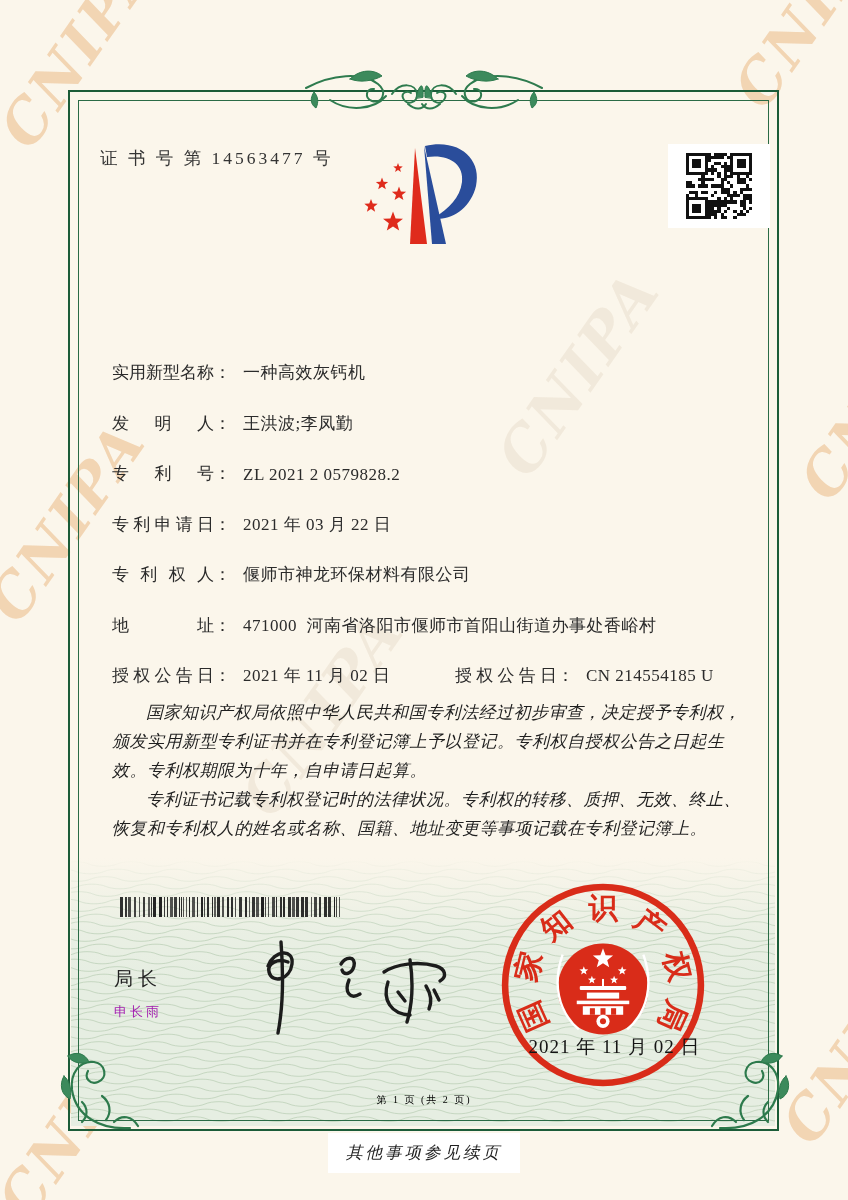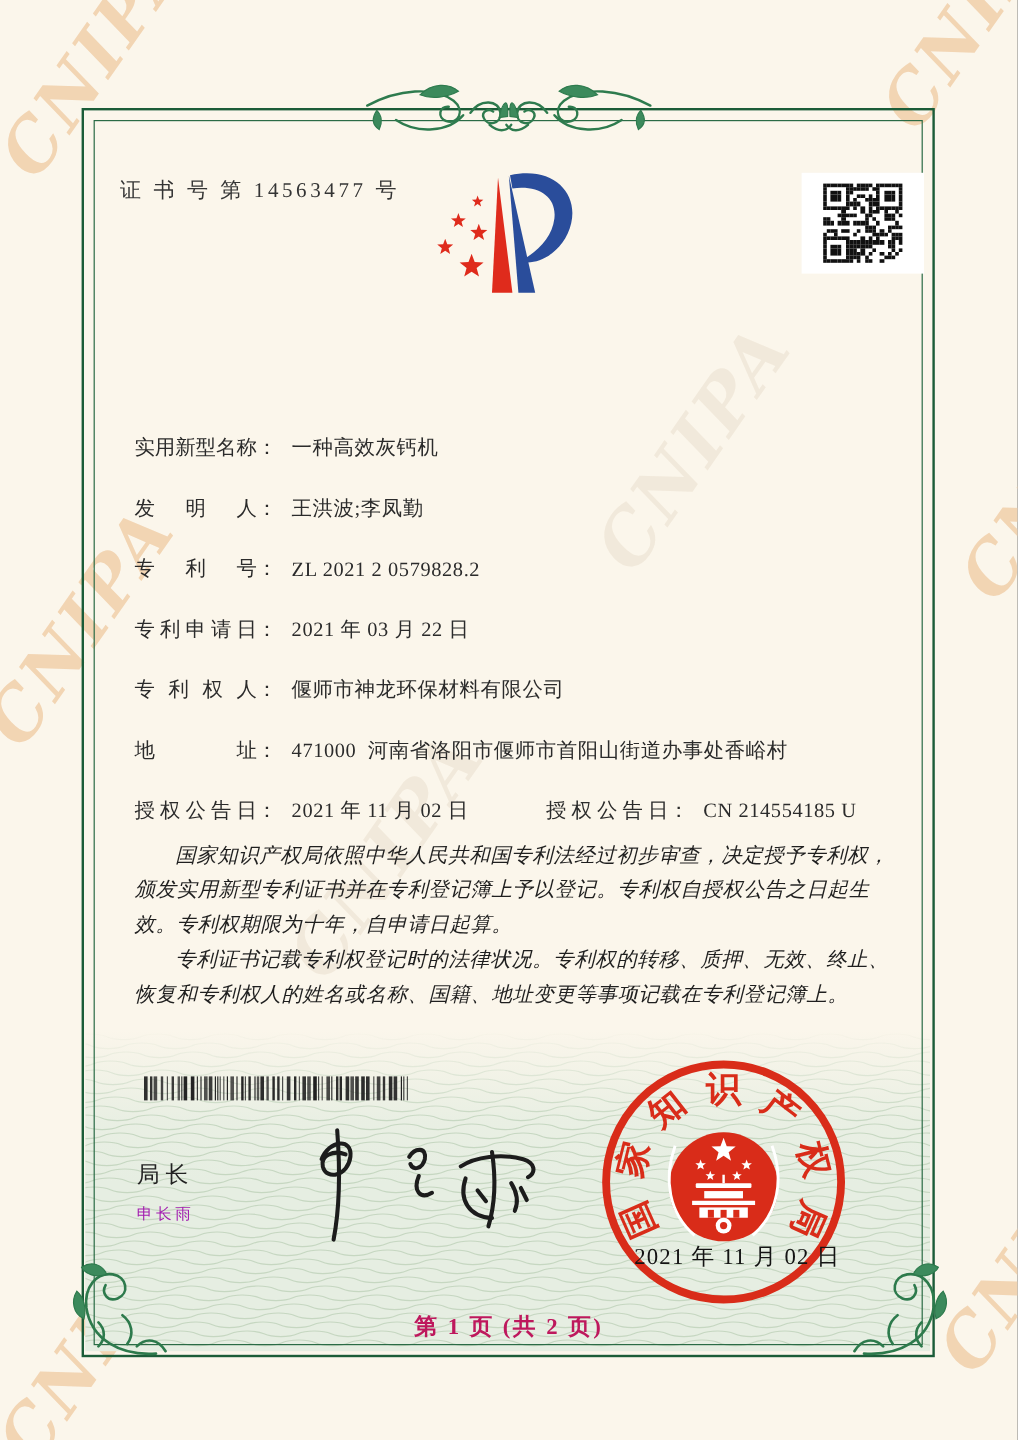--- a/index.html
+++ b/index.html
@@ -73,21 +73,21 @@
                color:#a21caf;font-family:"Liberation Sans","DejaVu Sans",sans-serif;}
   .signature{position:absolute;left:248px;top:936px;z-index:4;}
 
   
   .seal{position:absolute;left:496px;top:878px;z-index:4;}
   .seal-date{position:absolute;left:512px;top:1034px;width:205px;text-align:center;z-index:5;
              font-size:19px;color:#141414;letter-spacing:1px;white-space:pre;}
 
   
   .pagenum{position:absolute;left:424px;top:1093px;transform:translateX(-50%);z-index:3;
-           font-size:19px;letter-spacing:2px;color:#be185d;white-space:pre;font-weight:bold;}
+           font-size:10px;letter-spacing:2px;color:#000000;white-space:pre;}
   .note{position:absolute;left:424px;top:1133px;transform:translateX(-50%);z-index:3;
         background:#fff;padding:9px 18px;font-size:16.5px;letter-spacing:3px;color:#1f1f1f;
         font-style:italic;white-space:pre;}
 </style>
 </head>
 <body>
 
 <div class="page">
 
   <div class="wm wm-outer wm1">CNIPA</div>
@@ -791,14 +791,15 @@
       <rect x="93" y="129" width="5" height="6.5" fill="#d92c19"></rect>
       <rect x="103.5" y="129" width="5" height="6.5" fill="#d92c19"></rect>
       <rect x="114" y="129" width="5" height="6.5" fill="#d92c19"></rect>
       <circle cx="106" cy="142" r="6.5" fill="#fff"></circle>
       <circle cx="106" cy="142" r="3" fill="#d92c19"></circle>
     </g>
   </svg>
   <div class="seal-date">2021 年 11 月 02 日</div>
 
   <div class="pagenum">第 1 页 (共 2 页)</div>
+  <div class="note">其他事项参见续页</div>
 
 </div>
 
 </body></html>

